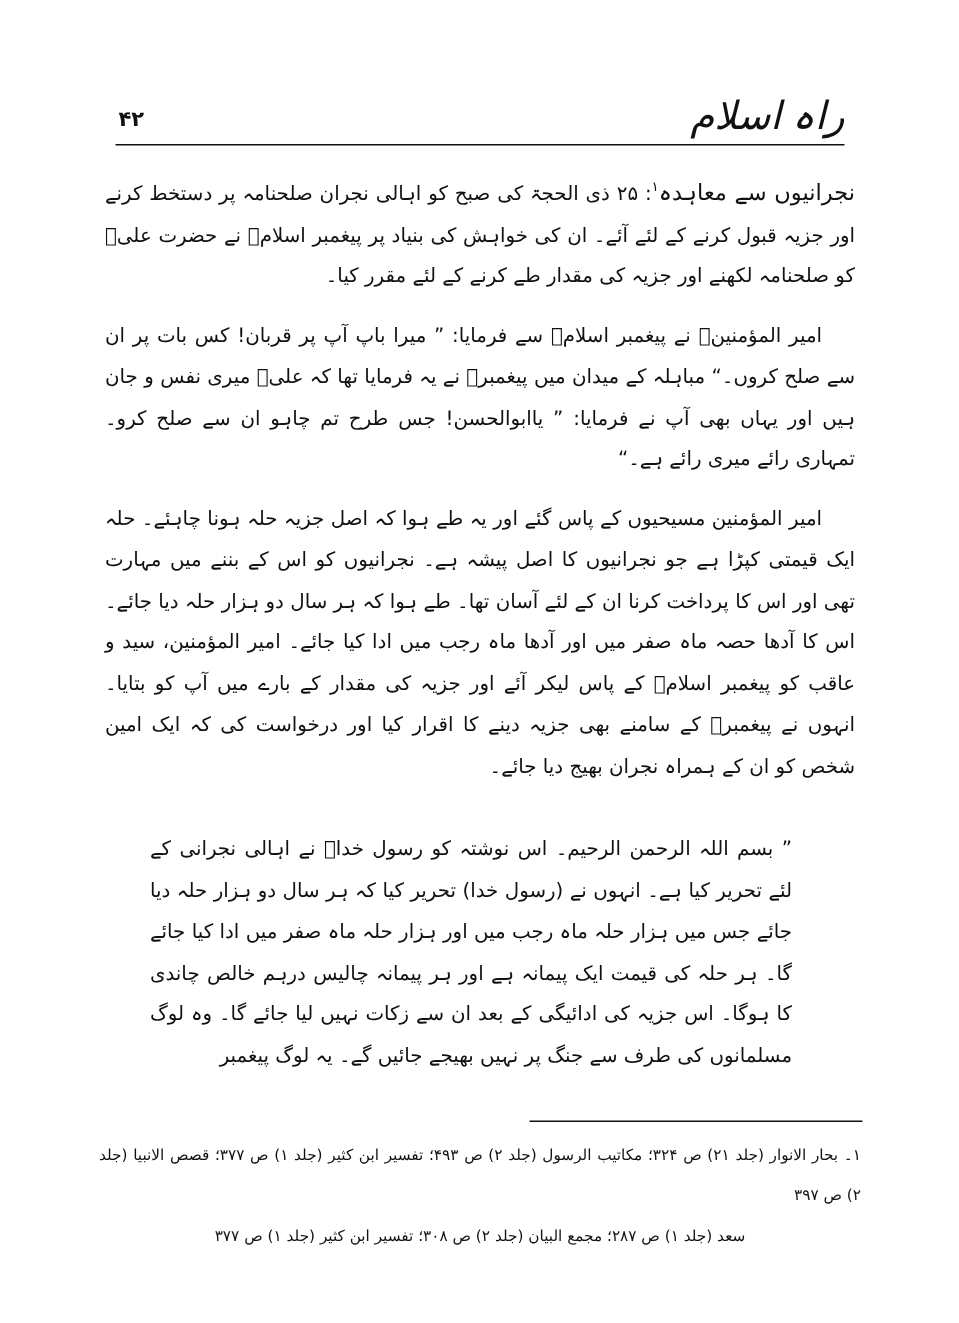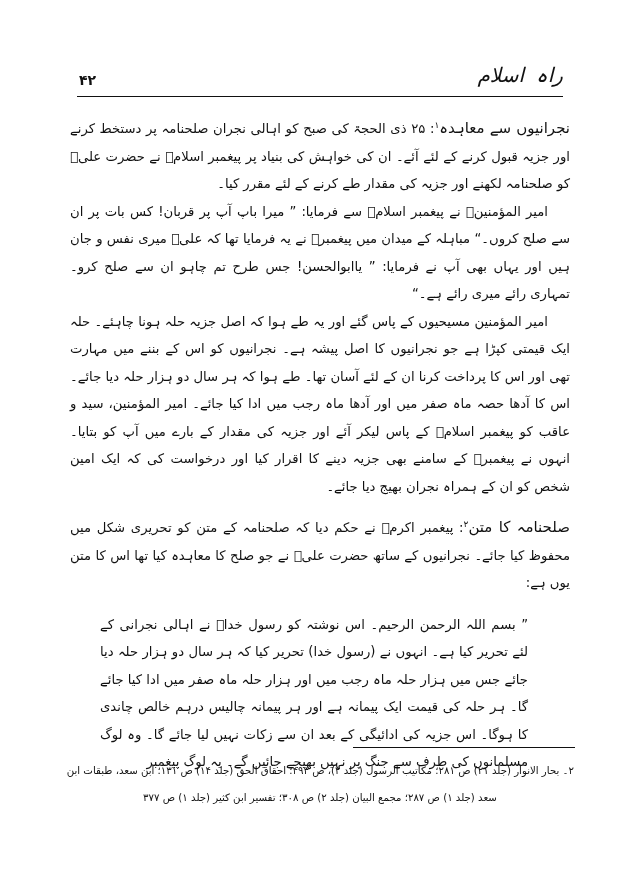--- a/index.html
+++ b/index.html
@@ -28,22 +28,22 @@
       left: 77px;
       width: 486px;
       top: 62px;
       height: 34px;
       border-bottom: 1.5px solid #111;
     }
     .header-title {
       position: absolute;
       right: 0;
       top: 0;
-      font-family: Liberation Mono, monospace;
-      font-size: 20px;
+      font-family: Liberation Sans, sans-serif;
+      font-size: 26px;
       font-style: italic;
       direction: rtl;
       line-height: 30px;
       text-align: center;
     }
     .page-number {
       position: absolute;
       left: 2px;
       top: 8px;
       font-family: "DejaVu Sans", sans-serif;
@@ -63,20 +63,21 @@
       font-family: "DejaVu Sans", sans-serif;
       font-size: 13.2px;
       line-height: 27.5px;
     }
     .para {
       margin: 0;
       padding: 0;
     }
     .indent {
       text-indent: 22px;
+      margin-top: 12px;
     }
     .heading-inline {
       font-weight: normal;
       font-size: 15px;
     }
     .fn-mark {
       font-size: 9px;
       vertical-align: super;
       line-height: 0;
     }
@@ -121,29 +122,26 @@
 
   <div class="body-text">
     <p class="para">
       <span class="heading-inline">نجرانیوں سے معاہدہ</span><sup class="fn-mark">۱</sup><span>: ۲۵ ذی الحجۃ کی صبح کو اہالی نجران صلحنامہ پر دستخط کرنے اور جزیہ قبول کرنے کے لئے آئے۔ ان کی خواہش کی بنیاد پر پیغمبر اسلامؐ نے حضرت علیؑ کو صلحنامہ لکھنے اور جزیہ کی مقدار طے کرنے کے لئے مقرر کیا۔</span>
     </p>
     <p class="para indent">امیر المؤمنینؑ نے پیغمبر اسلامؐ سے فرمایا: ” میرا باپ آپ پر قربان! کس بات پر ان سے صلح کروں۔“ مباہلہ کے میدان میں پیغمبرؐ نے یہ فرمایا تھا کہ علیؑ میری نفس و جان ہیں اور یہاں بھی آپ نے فرمایا: ” یاابوالحسن! جس طرح تم چاہو ان سے صلح کرو۔ تمہاری رائے میری رائے ہے۔“</p>
     <p class="para indent">امیر المؤمنین مسیحیوں کے پاس گئے اور یہ طے ہوا کہ اصل جزیہ حلہ ہونا چاہئے۔ حلہ ایک قیمتی کپڑا ہے جو نجرانیوں کا اصل پیشہ ہے۔ نجرانیوں کو اس کے بننے میں مہارت تھی اور اس کا پرداخت کرنا ان کے لئے آسان تھا۔ طے ہوا کہ ہر سال دو ہزار حلہ دیا جائے۔ اس کا آدھا حصہ ماہ صفر میں اور آدھا ماہ رجب میں ادا کیا جائے۔ امیر المؤمنین، سید و عاقب کو پیغمبر اسلامؐ کے پاس لیکر آئے اور جزیہ کی مقدار کے بارے میں آپ کو بتایا۔ انہوں نے پیغمبرؐ کے سامنے بھی جزیہ دینے کا اقرار کیا اور درخواست کی کہ ایک امین شخص کو ان کے ہمراہ نجران بھیج دیا جائے۔</p>
 
     <div class="gap-small"></div>
 
-    <p class="para">
-      <span class="heading-inline">صلحنامہ کا متن</span><sup class="fn-mark">۲</sup><span>: پیغمبر اکرمؐ نے حکم دیا کہ صلحنامہ کے متن کو تحریری شکل میں محفوظ کیا جائے۔ نجرانیوں کے ساتھ حضرت علیؑ نے جو صلح کا معاہدہ کیا تھا اس کا متن یوں ہے:</span>
-    </p>
 
     <div class="gap-small"></div>
 
     <p class="para quote-block">” بسم اللہ الرحمن الرحیم۔ اس نوشتہ کو رسول خداؐ نے اہالی نجرانی کے لئے تحریر کیا ہے۔ انہوں نے (رسول خدا) تحریر کیا کہ ہر سال دو ہزار حلہ دیا جائے جس میں ہزار حلہ ماہ رجب میں اور ہزار حلہ ماہ صفر میں ادا کیا جائے گا۔ ہر حلہ کی قیمت ایک پیمانہ ہے اور ہر پیمانہ چالیس درہم خالص چاندی کا ہوگا۔ اس جزیہ کی ادائیگی کے بعد ان سے زکات نہیں لیا جائے گا۔ وہ لوگ مسلمانوں کی طرف سے جنگ پر نہیں بھیجے جائیں گے۔ یہ لوگ پیغمبر</p>
   </div>
 
   <div class="fn-rule"></div>
 
   <div class="footnotes">
-    <p class="footnote">۲۔ بحار الانوار (جلد ۲۱) ص ۲۸۱؛ مکاتیب الرسول (جلد ۲)، ص ۴۹۳؛ احقاق الحق (جلد ۱۴) ص ۱۳۱؛ ابن سعد، طبقات ابن</p>
+    <p class="footnote">۱۔ بحار الانوار (جلد ۲۱) ص ۳۲۴؛ مکاتیب الرسول (جلد ۲) ص ۴۹۳؛ تفسیر ابن کثیر (جلد ۱) ص ۳۷۷؛ قصص الانبیا (جلد ۲) ص ۳۹۷</p>
     <p class="footnote footnote-cont">سعد (جلد ۱) ص ۲۸۷؛ مجمع البیان (جلد ۲) ص ۳۰۸؛ تفسیر ابن کثیر (جلد ۱) ص ۳۷۷</p>
   </div>
 
 </div>
 
 </body></html>

